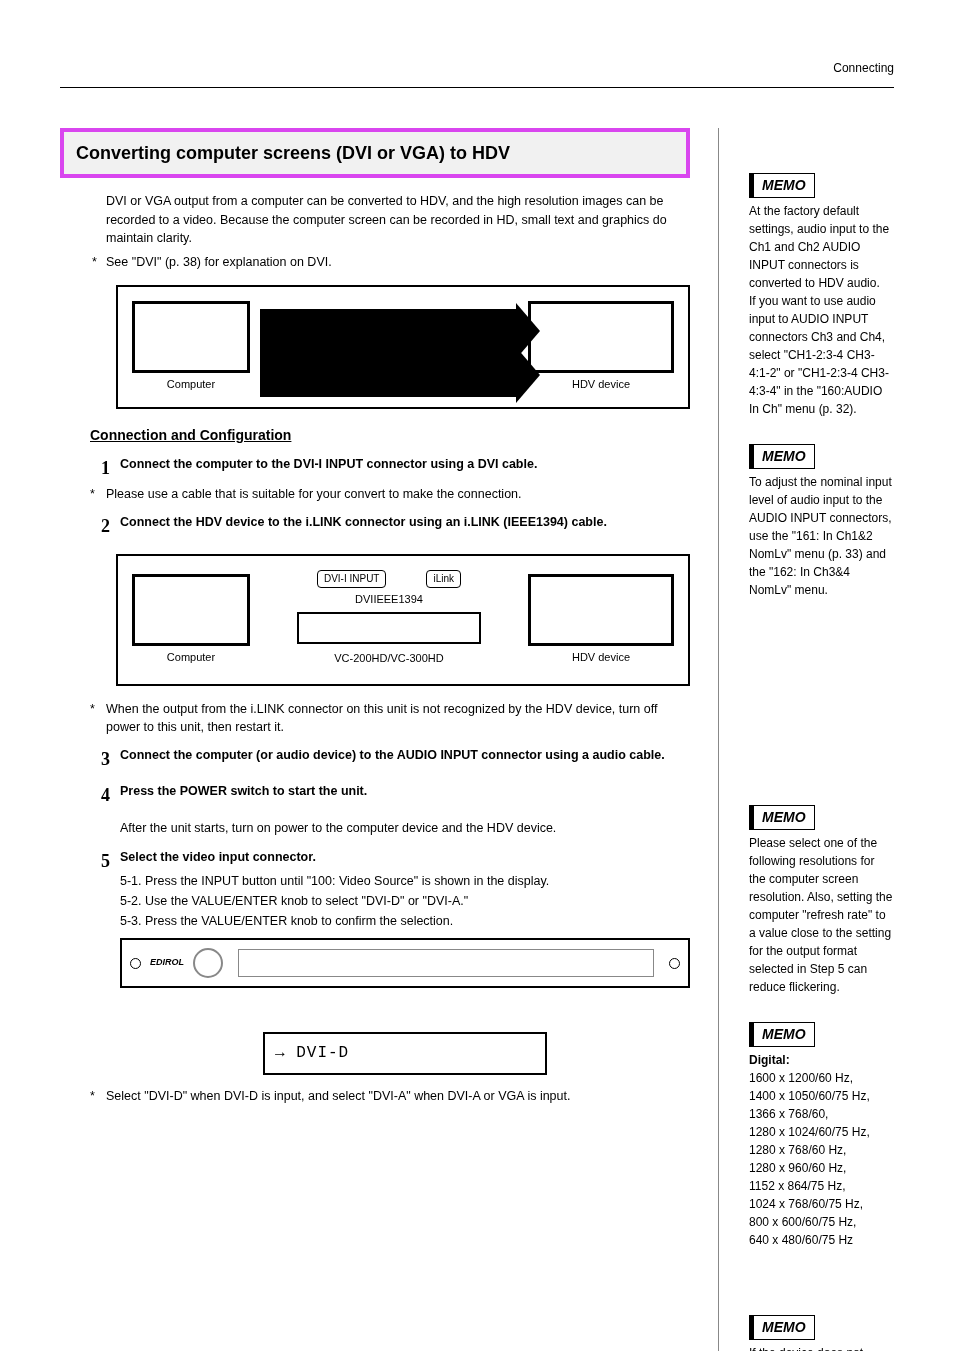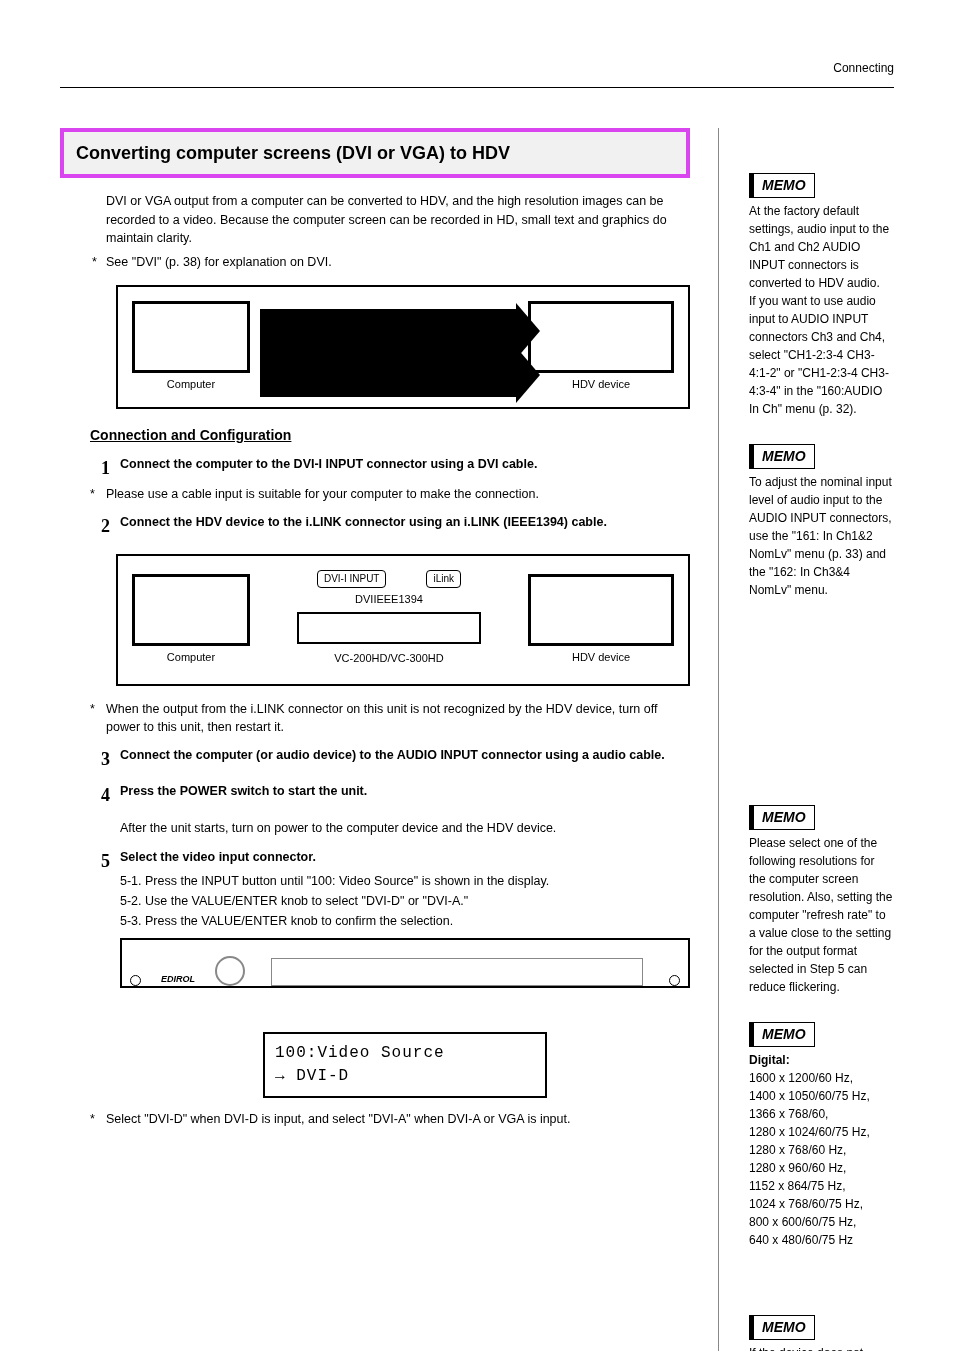--- a/index.html
+++ b/index.html
@@ -25,21 +25,21 @@
   h3.sub{font-size:14px;font-weight:bold;margin:16px 0 6px 30px;text-decoration:underline}
   .step{display:flex;margin:10px 0 0 30px;gap:10px}
   .num{font-family:"Times New Roman",serif;font-weight:bold;font-size:18px;width:20px;text-align:right}
   .step-body{flex:1}
   .step-title{font-weight:bold}
   .step-note{margin-top:19px}
   .star{margin-left:30px;padding-left:16px;position:relative;margin-top:4px}
   .star::before{content:"*";position:absolute;left:0}
   .sublist{margin:6px 0 4px 0}
   .sublist div{margin:2px 0}
-  .panel-img{border:2px solid #000;height:46px;position:relative;display:flex;align-items:flex-end;padding:0 8px;gap:20px}
+  .panel-img{border:2px solid #000;height:46px;position:relative;display:flex;align-items:center;padding:0 8px;gap:9px}
   .panel-img .edirol{font-size:9px;font-weight:bold;font-style:italic}
   .panel-img .circle{width:9px;height:9px;border:1px solid #000;border-radius:50%}
   .lcd{border:2px solid #000;width:260px;margin:22px auto 0 auto;padding:8px 10px;font-family:"Courier New",monospace;font-size:16px;letter-spacing:1px}
   .memo-badge{display:inline-block;border:1.6px solid #000;padding:1px 8px 1px 4px;font-weight:bold;font-style:italic;font-size:14px;margin-bottom:4px;position:relative}
   .memo-badge::before{content:"";position:absolute;left:-1px;top:-1px;bottom:-1px;width:5px;background:#000}
   .memo-badge span{padding-left:8px}
   .memo-block{margin-bottom:26px;font-size:12px;line-height:1.5}
   .port-label{border:1.5px solid #000;border-radius:4px;padding:1px 6px;font-size:10px;display:inline-block}
   .d-row{display:flex;align-items:flex-end;gap:12px}
   .d-col{display:flex;flex-direction:column;align-items:center}
@@ -81,21 +81,21 @@
       </div>
 
       <h3 class="sub">Connection and Configuration</h3>
 
       <div class="step">
         <div class="num">1</div>
         <div class="step-body">
           <div class="step-title">Connect the computer to the DVI-I INPUT connector using a DVI cable.</div>
         </div>
       </div>
-      <div class="star">Please use a cable input is suitable for your computer to make the connection.</div>
+      <div class="star">Please use a cable that is suitable for your convert to make the connection.</div>
 
       <div class="step">
         <div class="num">2</div>
         <div class="step-body">
           <div class="step-title">Connect the HDV device to the i.LINK connector using an i.LINK (IEEE1394) cable.</div>
         </div>
       </div>
 
       <div class="diagram" style="flex-direction:column;gap:4px">
         <div class="d-row" style="width:100%;justify-content:space-between;align-items:center">
@@ -151,21 +151,20 @@
 
           <div class="panel-img" style="margin-top:8px">
             <span class="circle"></span>
             <span class="edirol">EDIROL</span>
             <span class="knob"></span>
             <div style="flex:1;height:26px;border:1px solid #888;margin:0 6px"></div>
             <span class="circle"></span>
           </div>
           <div class="curve"></div>
           <div class="lcd">
-            <div>100:Video Source</div>
             <div>→    DVI-D</div>
           </div>
         </div>
       </div>
 
       <div class="star" style="margin-top:12px">Select "DVI-D" when DVI-D is input, and select "DVI-A" when DVI-A or VGA is input.</div>
 
     </div>
 
     <div class="side">

